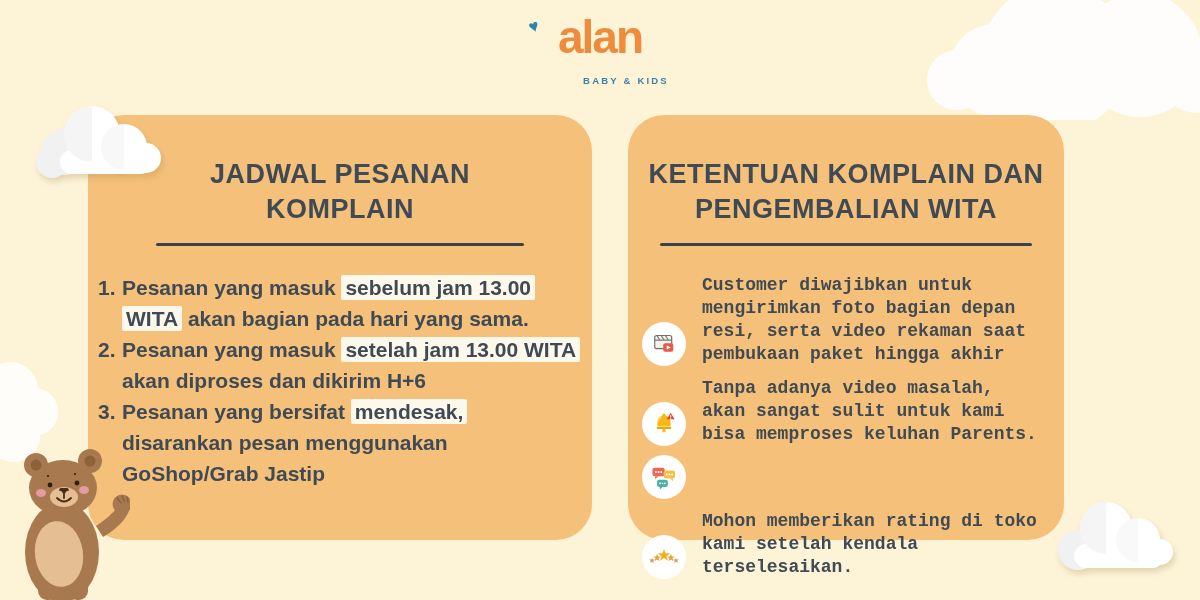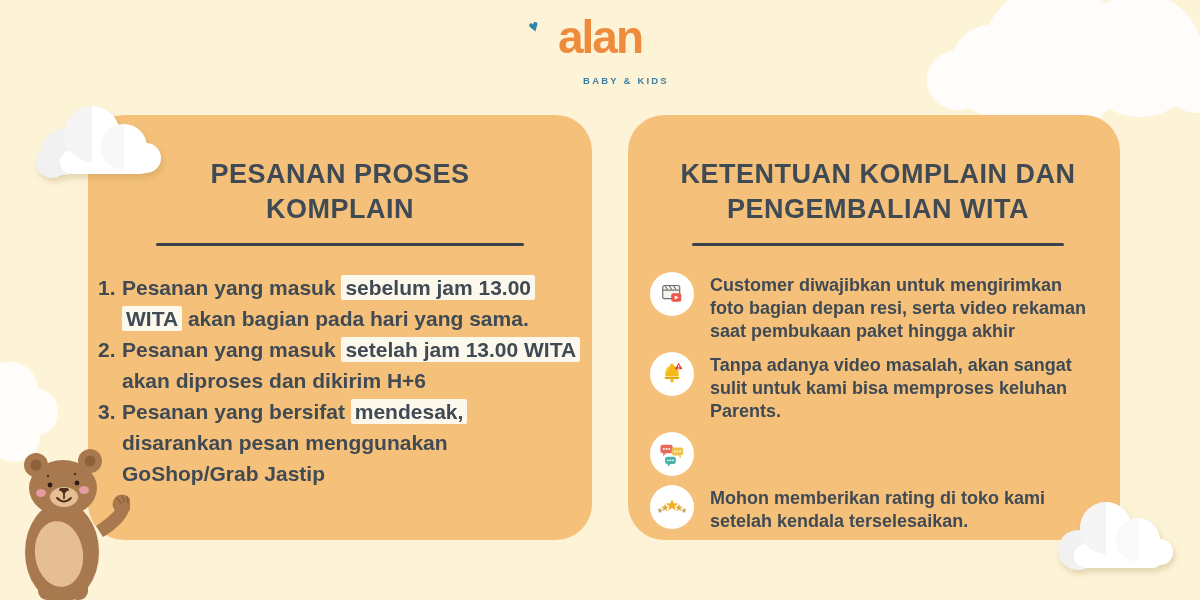--- a/index.html
+++ b/index.html
@@ -6,39 +6,39 @@
     --bg:#FDF4D8; --card:#F5C17A; --text:#404A54; --underline:#3A434C;
     --highlight:#FDF8EC; --logo_orange:#EF8B3D; --logo_blue:#3C7FA6;
   }
   *{margin:0;padding:0;box-sizing:border-box;}
   body{font-family:"Liberation Sans",sans-serif;background:#fff;}
   .canvas{position:relative;width:1200px;height:600px;background:var(--bg);overflow:hidden;}
 
   
   .card{position:absolute;top:115px;height:425px;background:var(--card);border-radius:36px;z-index:1;}
   .card-left{left:88px;width:504px;}
-  .card-right{left:628px;width:492px;padding-left:8px;}
+  .card-right{left:628px;width:436px;}
   .card h2{margin-top:42px;text-align:center;color:var(--text);font-size:27px;line-height:35px;
            font-weight:700;letter-spacing:.5px;}
   .rule{height:3px;background:var(--underline);margin:16px auto 0;border-radius:2px;}
   .card-left .rule{width:368px;}
   .card-right .rule{width:372px;}
 
   
   .order-list{list-style:none;margin:26px 8px 0 10px;color:var(--text);font-size:21px;
               line-height:31px;font-weight:600;}
   .order-list li{display:flex;}
   .order-list .num{flex:0 0 24px;}
   .order-list .li-text{flex:1;}
   .hl{background:var(--highlight);padding:1px 4px;border-radius:2px;
       -webkit-box-decoration-break:clone;box-decoration-break:clone;}
 
   
   .terms{margin:26px 18px 0 14px;}
-  .term-row{display:flex;align-items:flex-start;margin-bottom:9px;}
+  .term-row{display:flex;align-items:flex-end;margin-bottom:9px;font-family:Liberation Mono, monospace;}
   .icon-circle{flex:0 0 44px;width:44px;height:44px;background:#fff;border-radius:50%;
                display:flex;align-items:center;justify-content:center;margin-right:16px;}
   .term-text{color:var(--text);font-size:18px;line-height:23px;font-weight:600;
              padding-top:2px;max-width:378px;}
 
   
   .logo{position:absolute;left:0;top:14px;width:1200px;text-align:center;z-index:2;}
   .logo-word{position:relative;display:inline-block;color:var(--logo_orange);
              font-size:46px;font-weight:700;letter-spacing:-2px;line-height:46px;}
   .logo-heart{position:absolute;left:-2px;top:-10px;color:#2E86AE;font-size:17px;
@@ -115,21 +115,21 @@
 
   <div class="logo">
     <span class="logo-word">
       <span class="logo-heart">♥</span><span>alan</span>
       <span class="logo-tagline">BABY &amp; KIDS</span>
     </span>
   </div>
 
   <section class="card card-left">
     <h2>
-      <span>PESANAN PROSES</span><br>
+      <span>JADWAL PESANAN</span><br>
       <span>KOMPLAIN</span>
     </h2>
     <div class="rule"></div>
     <ol class="order-list">
       <li>
         <span class="num">1.</span>
         <span class="li-text"><span>Pesanan yang masuk </span><span class="hl">sebelum jam 13.00 WITA</span><span> akan bagian pada hari yang sama.</span></span>
       </li>
       <li>
         <span class="num">2.</span>

